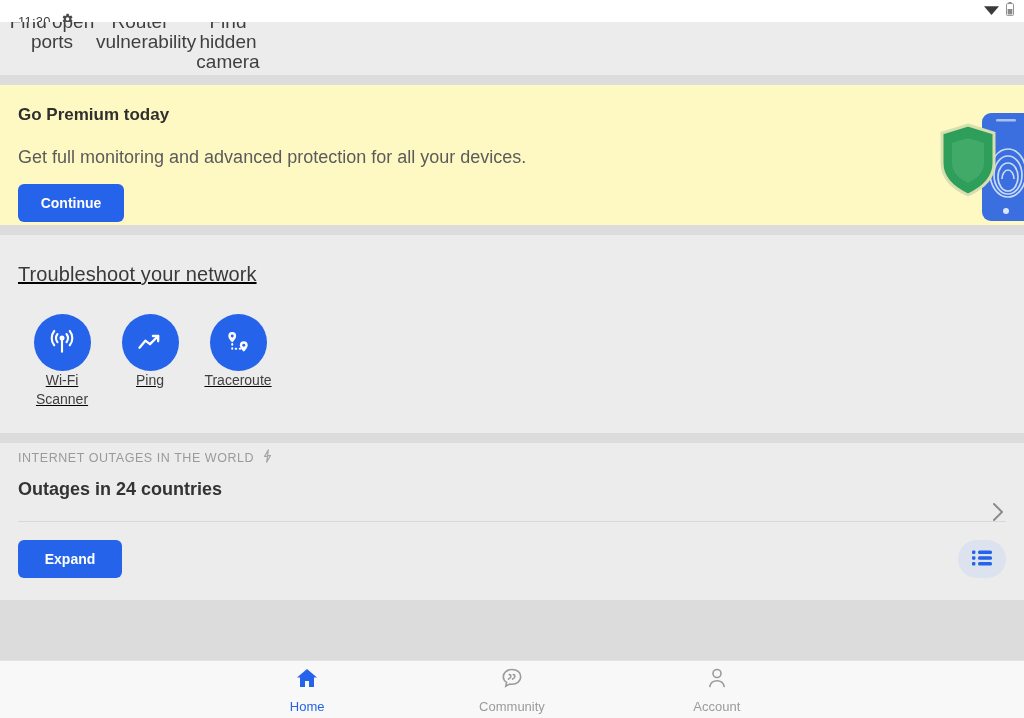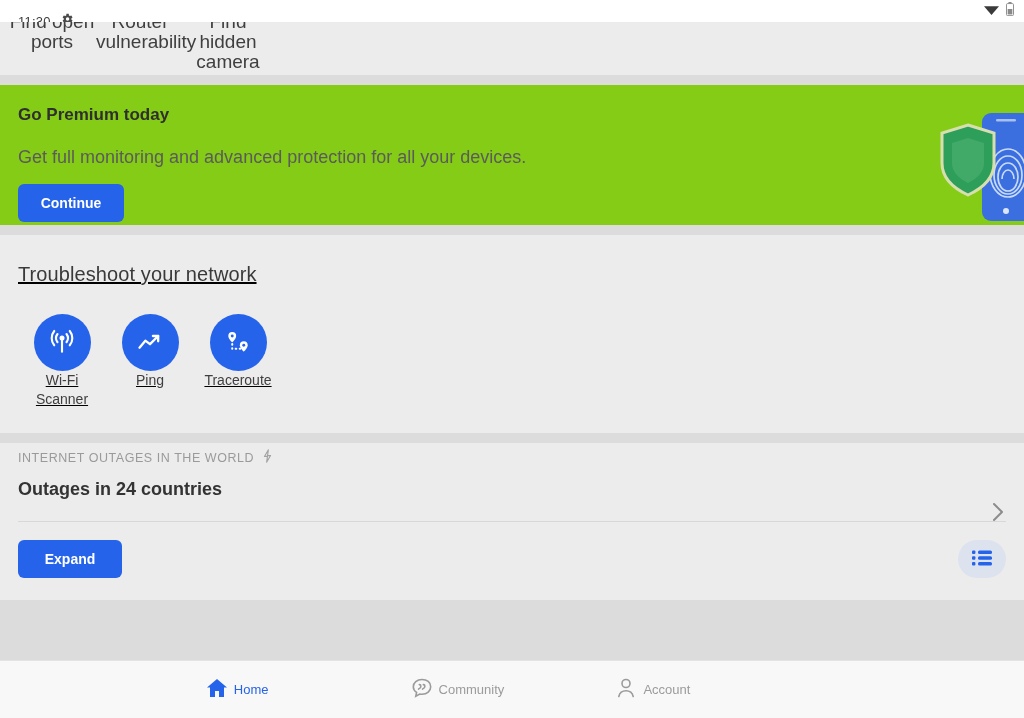--- a/index.html
+++ b/index.html
@@ -31,21 +31,21 @@
     width: 88px; text-align: center;
     font-size: 19px; color: #3f3f3f; line-height: 20px;
     margin-top: -10px;
   }
 
   
   .gap { height: 10px; background: #dcdcdc; }
 
   
   .premium {
-    position: relative; background: #84cc16; height: 140px;
+    position: relative; background: #fef9c3; height: 140px;
     padding: 20px 18px 0 18px; overflow: hidden;
   }
   .premium-title { font-size: 17px; font-weight: bold; color: #2f2f2f; }
   .premium-sub { font-size: 18px; color: #5b5b5b; margin-top: 22px; }
   .btn-blue {
     display: inline-flex; align-items: center; justify-content: center;
     background: #2563eb; color: #fff; border: none; border-radius: 6px;
     font-family: "Liberation Sans", sans-serif;
     font-size: 14px; font-weight: bold; cursor: pointer;
   }
@@ -89,21 +89,21 @@
     display: flex; align-items: center; justify-content: center;
   }
 
   
   .bottomnav {
     position: absolute; left: 0; bottom: 0; width: 1024px; height: 58px;
     background: #f8f8f8; display: flex; align-items: center;
     border-top: 1px solid #e3e3e3;
   }
   .nav-item {
-    flex: 1; display: flex; align-items: center;
+    flex: 1; display: flex; flex-direction: column; align-items: center;
     gap: 5px; cursor: pointer;
   }
   .nav-label { font-size: 13px; color: #9b9b9b; }
   .nav-item.active .nav-label { color: #2563eb; }
   .nav-spacer { flex: 1; }
 </style>
 </head>
 <body>
 
 <div class="screen">

